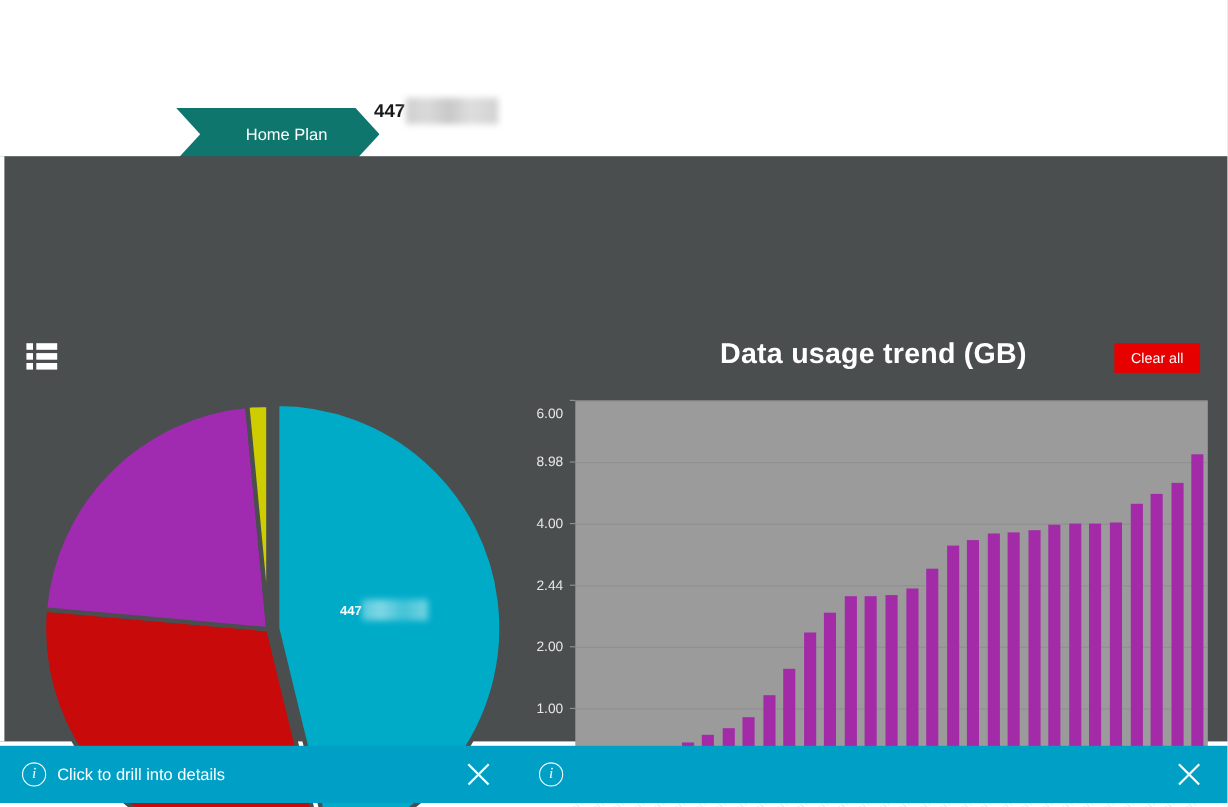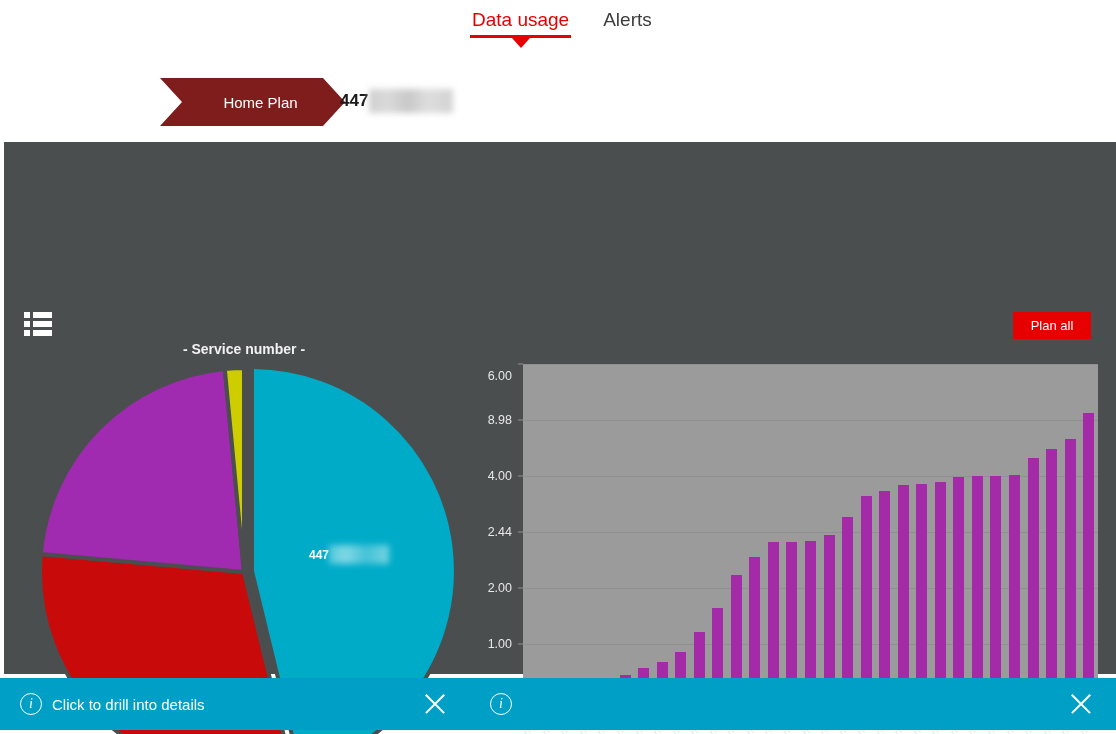--- a/index.html
+++ b/index.html
@@ -48,23 +48,24 @@
     position: absolute; top: 0; height: 48px;
     display: flex; align-items: center; justify-content: center;
     color: #fff; font-size: 15px; cursor: pointer;
   }
   .crumb-zone {
     left: 0; width: 170px; background: #333333;
     clip-path: polygon(0 0, 148px 0, 170px 50%, 148px 100%, 0 100%, 22px 50%);
     padding-left: 16px;
   }
   .crumb-plan {
-    left: 160px; width: 185px; background: #7f1d1d;
+    left: 160px; width: 185px; background: #0f766e;
     clip-path: polygon(0 0, 163px 0, 185px 50%, 163px 100%, 0 100%, 22px 50%);
     padding-left: 16px;
+    margin-top: 20px;
   }
   .crumb-msisdn {
     position: absolute; left: 340px; top: 8px; height: 30px;
     display: flex; align-items: center;
     font-size: 17px; font-weight: bold; color: #1a1a1a;
   }
   .redact {
     display: inline-block; height: 24px; width: 84px; margin-left: 1px;
     background: linear-gradient(90deg,#cfcfcf,#dadada 22%,#c8c8c8 47%,#dedede 70%,#d2d2d2);
     filter: blur(3px);
@@ -170,26 +171,20 @@
     content:""; position: absolute; left: 0; top: 12px; width: 26px; height: 1.8px; background:#fff;
   }
   .toast-close::before { transform: rotate(45deg); }
   .toast-close::after  { transform: rotate(-45deg); }
 </style>
 </head>
 <body>
 
 <div id="app">
 
-  <div class="tabbar">
-    <div class="tabs-inner" id="tabsInner">
-        <div class="tab active"><span>Data usage</span><div class="tab-underline"></div><div class="tab-caret"></div></div>
-        <div class="tab"><span>Alerts</span></div>
-      </div>
-  </div>
 
   <div class="crumbbar">
     <div class="crumb crumb-plan">
       <span>Home Plan</span>
     </div>
     <div class="crumb-msisdn">
       <span>447</span>
       <span class="redact"></span>
     </div>
   </div>
@@ -204,22 +199,22 @@
       <div class="li-row" style="top:9px">
         <div class="li-bul"></div>
           <div class="li-bar"></div>
       </div>
       <div class="li-row" style="top:18px">
         <div class="li-bul"></div>
           <div class="li-bar"></div>
       </div>
     </div>
 
-    <div class="panel-sub" id="pieSub">- Service number -</div>
-    <button class="clear-all">Plan all</button>
+    <div class="panel-title" id="trendTitle">Data usage trend (GB)</div>
+    <button class="clear-all">Clear all</button>
 
     <div class="pie-wrap">
       <svg id="pieSvg" width="440" height="425" viewBox="0 0 440 425">
           <path d="M 227.94306083655852 211.04722271924103 L 227.94306083655852 7.047222719241034 A 204 204 0 0 1 276.18885622939825 409.26009623383453 Z" fill="#00abc8" stroke="#4a4e4e" stroke-width="4"></path>
           <path d="M 220 212 L 268.24579539283974 410.2128735145935 A 204 204 0 0 1 16.788743734792803 194.07835590364834 Z" fill="#c90a0a" stroke="#4a4e4e" stroke-width="4"></path>
           <path d="M 220 212 L 16.788743734792803 194.07835590364834 A 204 204 0 0 1 200.80190408302315 8.90535922097169 Z" fill="#a02ab0" stroke="#4a4e4e" stroke-width="4"></path>
           <path d="M 220 212 L 200.80190408302315 8.90535922097169 A 204 204 0 0 1 219.99999999999997 8 Z" fill="#cdcd00" stroke="#4a4e4e" stroke-width="4"></path>
         </svg>
       <div id="pieLabels">
           <div class="slice-label on-cyan" style="top: 185px; left: 285px;">

